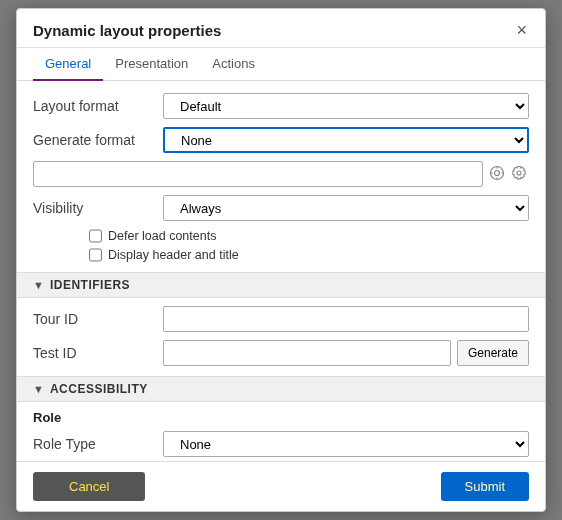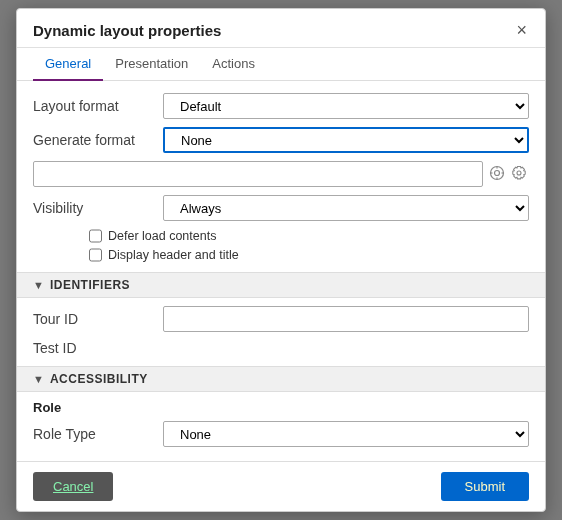--- a/index.html
+++ b/index.html
@@ -207,28 +207,27 @@
       margin-bottom: 6px;
     }
     .dialog-footer {
       display: flex;
       justify-content: space-between;
       align-items: center;
       padding: 10px 16px;
       border-top: 1px solid #ddd;
     }
     .cancel-btn {
-      padding: 7px 20px;
+      padding: 7px 36px;
       background: #555;
-      color: #86efac;
+      color: #fde047;
       border: none;
       border-radius: 3px;
       cursor: pointer;
       font-size: 13px;
-      text-decoration: underline;
     }
     .submit-btn {
       padding: 7px 24px;
       background: #0066cc;
       color: #fef9c3;
       border: none;
       border-radius: 3px;
       cursor: pointer;
       font-size: 13px;
     }
@@ -326,20 +325,24 @@
 
       <div class="form-row">
         <span class="form-label">Tour ID</span>
         <div class="form-control">
           <input type="text" class="text-input" style="">
         </div>
       </div>
 
       <div class="form-row">
         <span class="form-label">Test ID</span>
+        <div class="form-control generate-row">
+          <input type="text" class="generate-input" style="">
+          <button class="generate-btn">Generate</button>
+        </div>
       </div>
 
       <div class="section-header">
         <span class="section-chevron">▼</span>
         <span class="section-title">ACCESSIBILITY</span>
       </div>
 
       <div class="role-label">Role</div>
 
       <div class="form-row">

